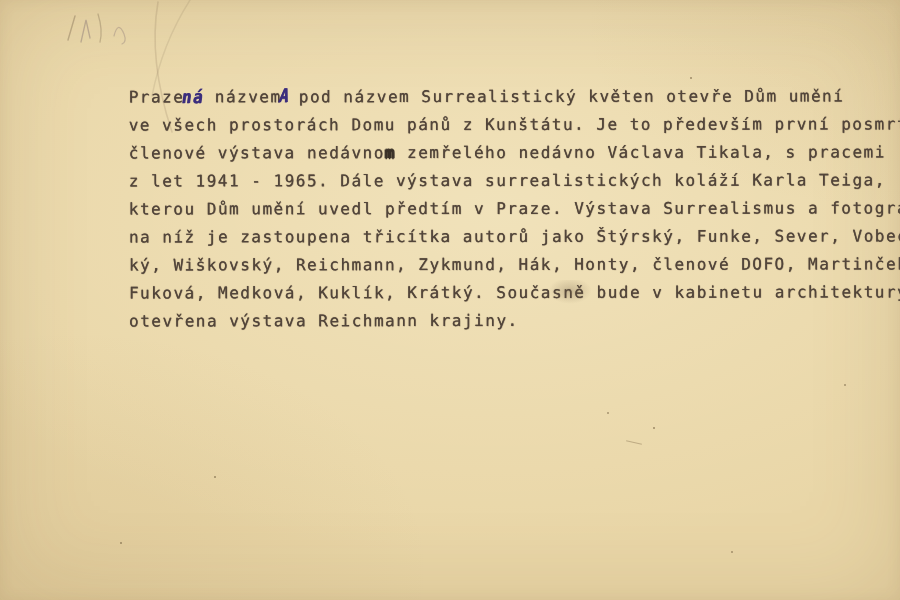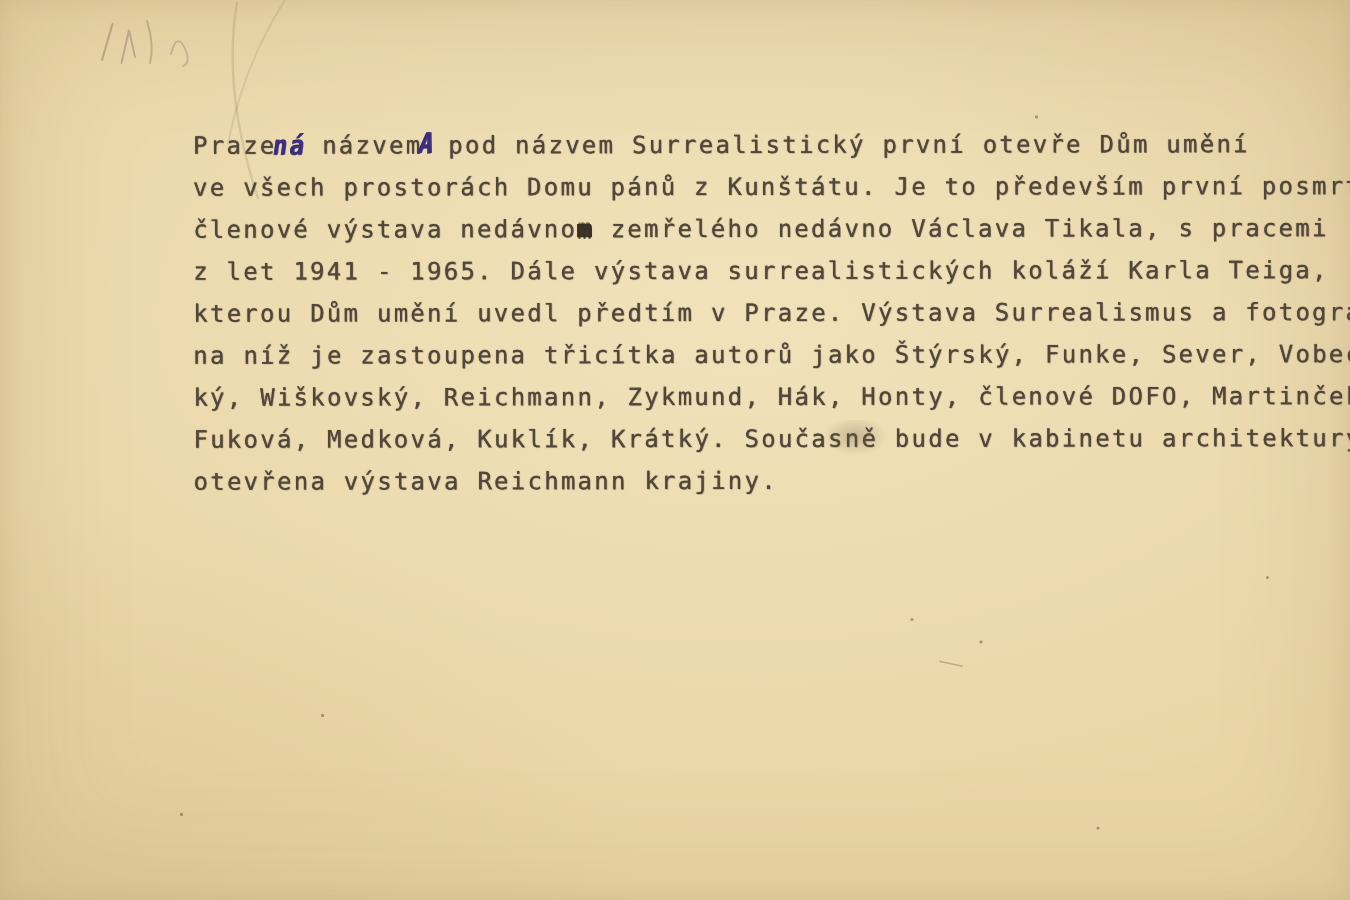--- a/index.html
+++ b/index.html
@@ -97,21 +97,21 @@
     <path d="M41,42 L46,20 L50,38" stroke="rgba(122,106,110,0.40)" stroke-width="1.3" fill="none" stroke-linecap="round"></path>
     <path d="M58,14 Q63,30 60,42" stroke="rgba(132,112,86,0.38)" stroke-width="1.3" fill="none" stroke-linecap="round"></path>
     <path d="M74,36 Q78,20 84,34 Q87,42 82,44" stroke="rgba(120,104,112,0.32)" stroke-width="1.2" fill="none" stroke-linecap="round"></path>
     <path d="M118,2 Q108,60 132,132" stroke="rgba(140,120,92,0.22)" stroke-width="1.6" fill="none" stroke-linecap="round"></path>
     <path d="M150,0 Q122,44 112,96" stroke="rgba(140,120,92,0.18)" stroke-width="1.4" fill="none" stroke-linecap="round"></path>
   </svg>
 
   <div class="text-block">
 
     <div class="line">
-      <span class="seg-type">Praze</span><span class="seg-ink">ná</span><span class="seg-type"> názvem</span><span class="seg-ink-cap">a</span><span class="seg-type"> pod názvem Surrealistický první otevře Dům umění</span>
+      <span class="seg-type">Praze</span><span class="seg-ink">ná</span><span class="seg-type"> názvem</span><span class="seg-ink-cap">a</span><span class="seg-type"> pod názvem Surrealistický květen otevře Dům umění</span>
     </div>
 
     <div class="line">
       <span class="seg-type">ve všech prostorách Domu pánů z Kunštátu. Je to především první posmrtná</span>
     </div>
 
     <div class="line">
       <span class="seg-type">členové výstava nedávno</span><span class="seg-strike">m</span><span class="seg-type"> zemřelého nedávno Václava Tikala, s pracemi</span>
     </div>
 

